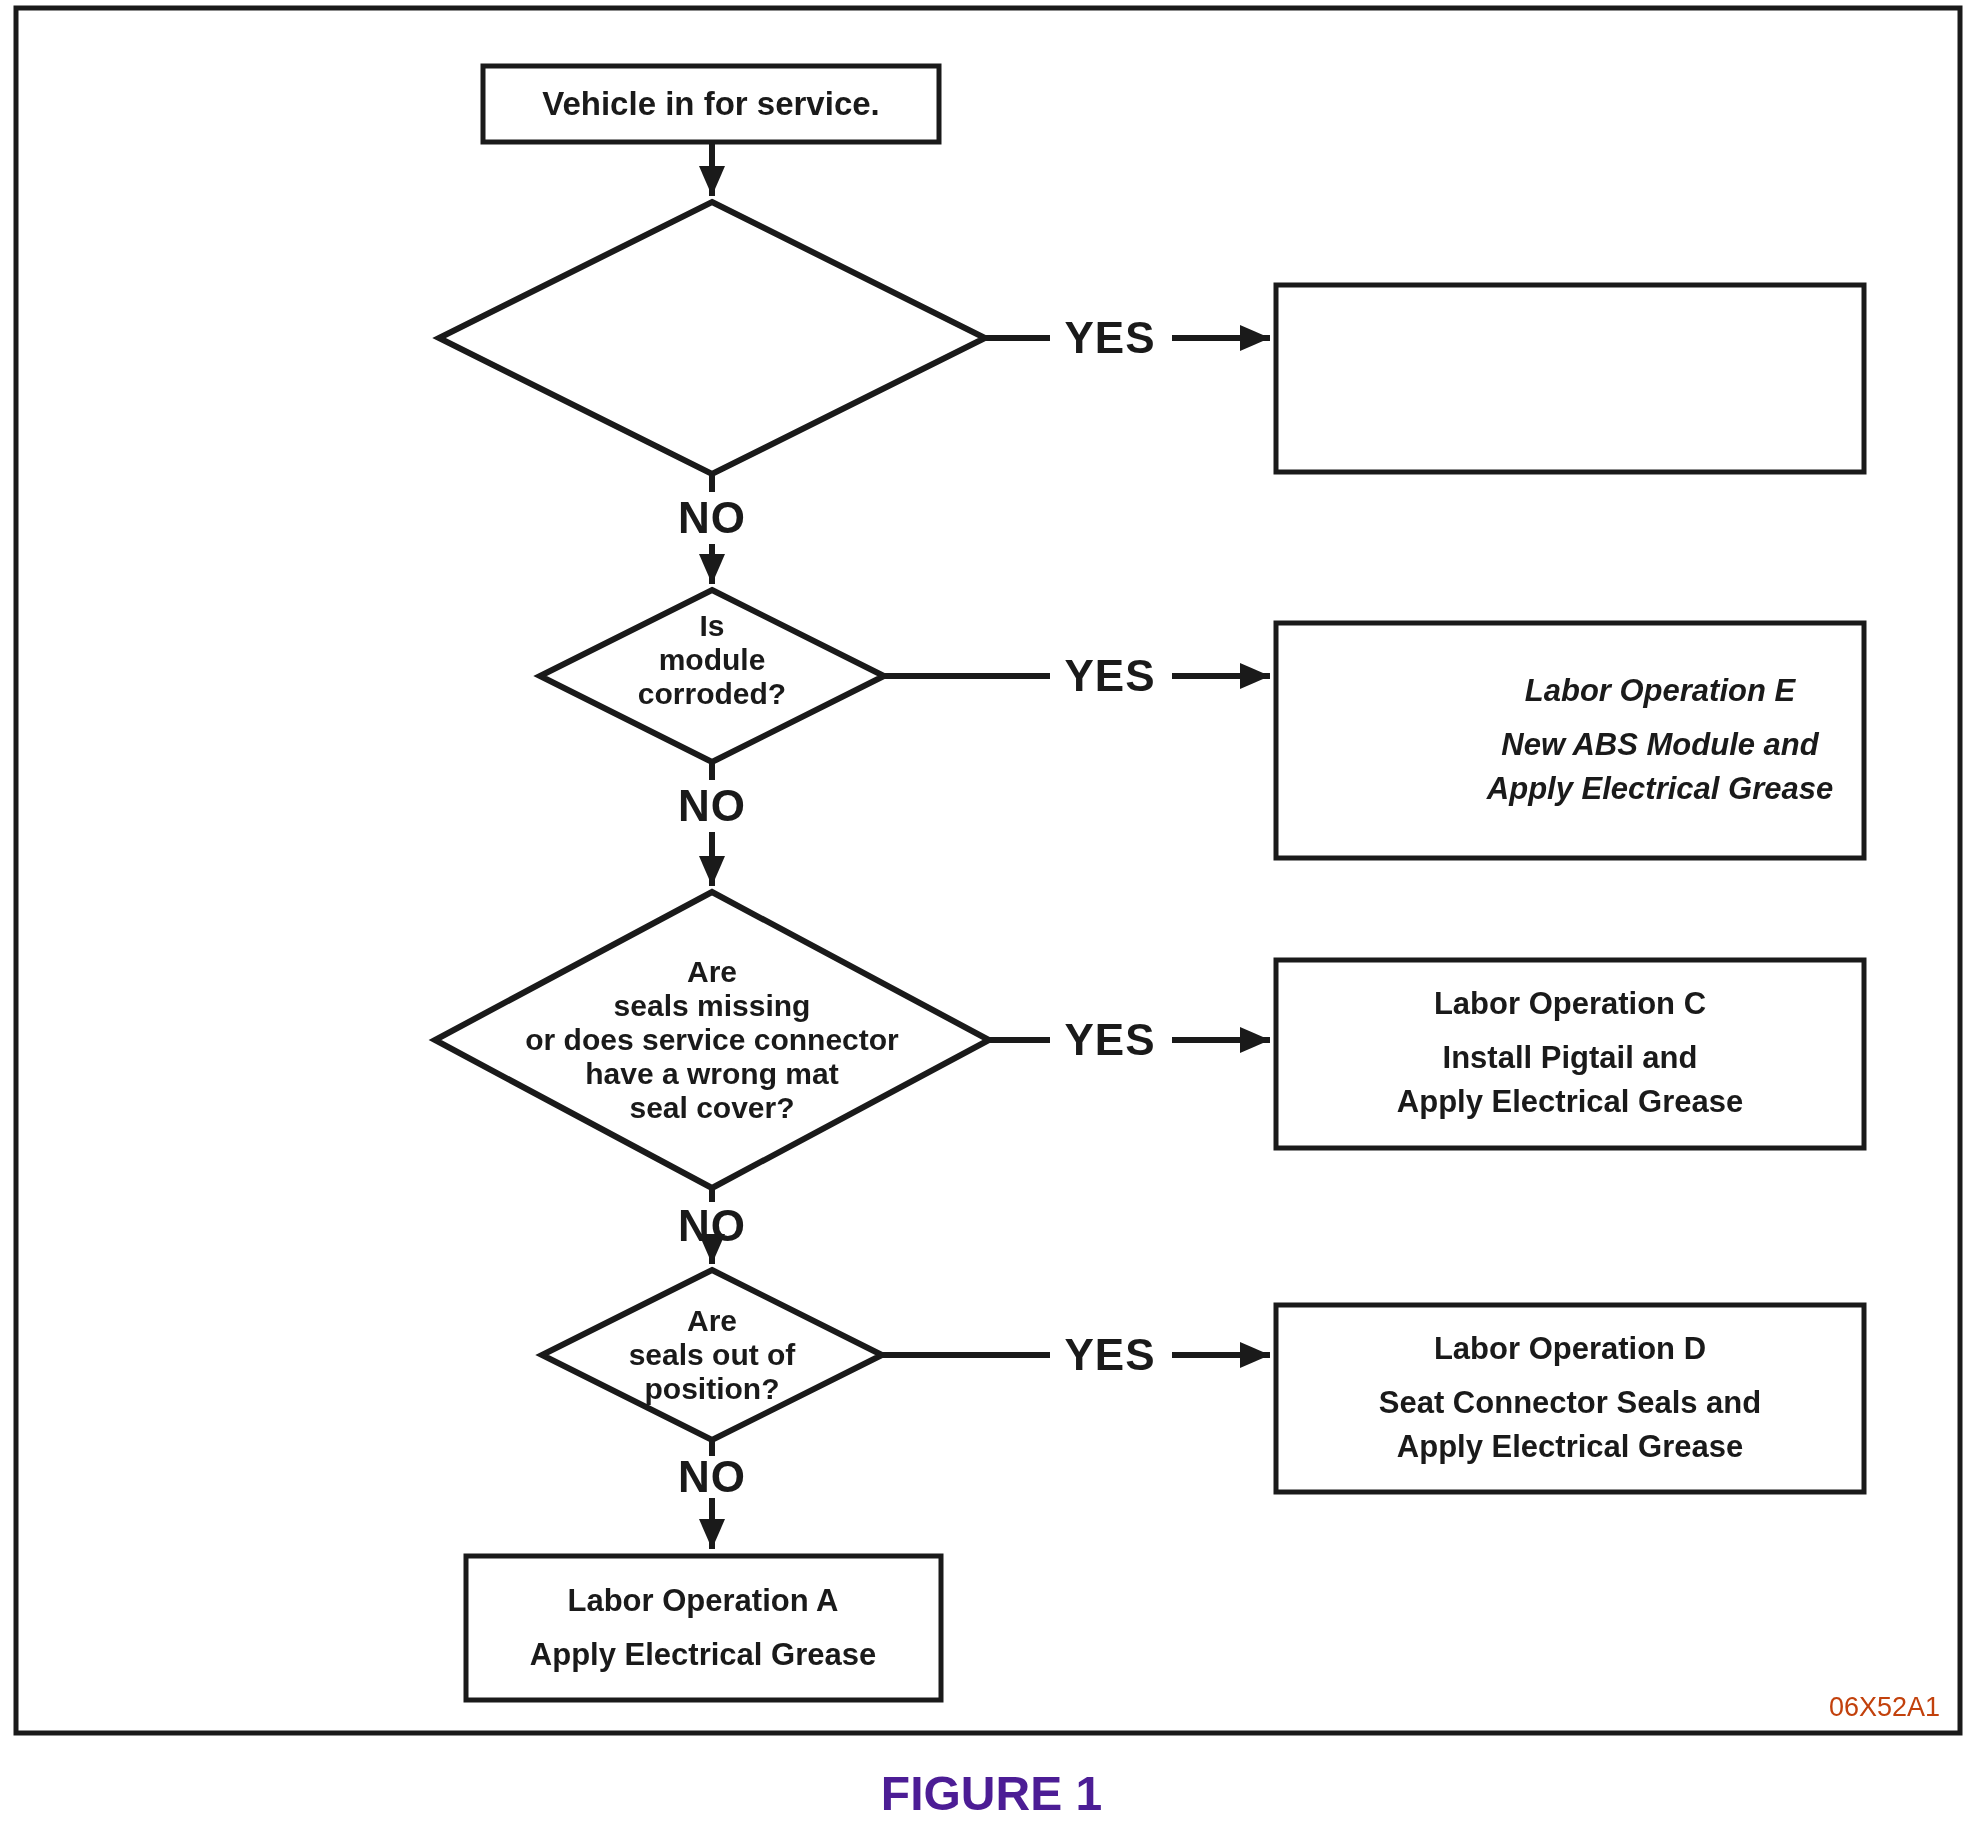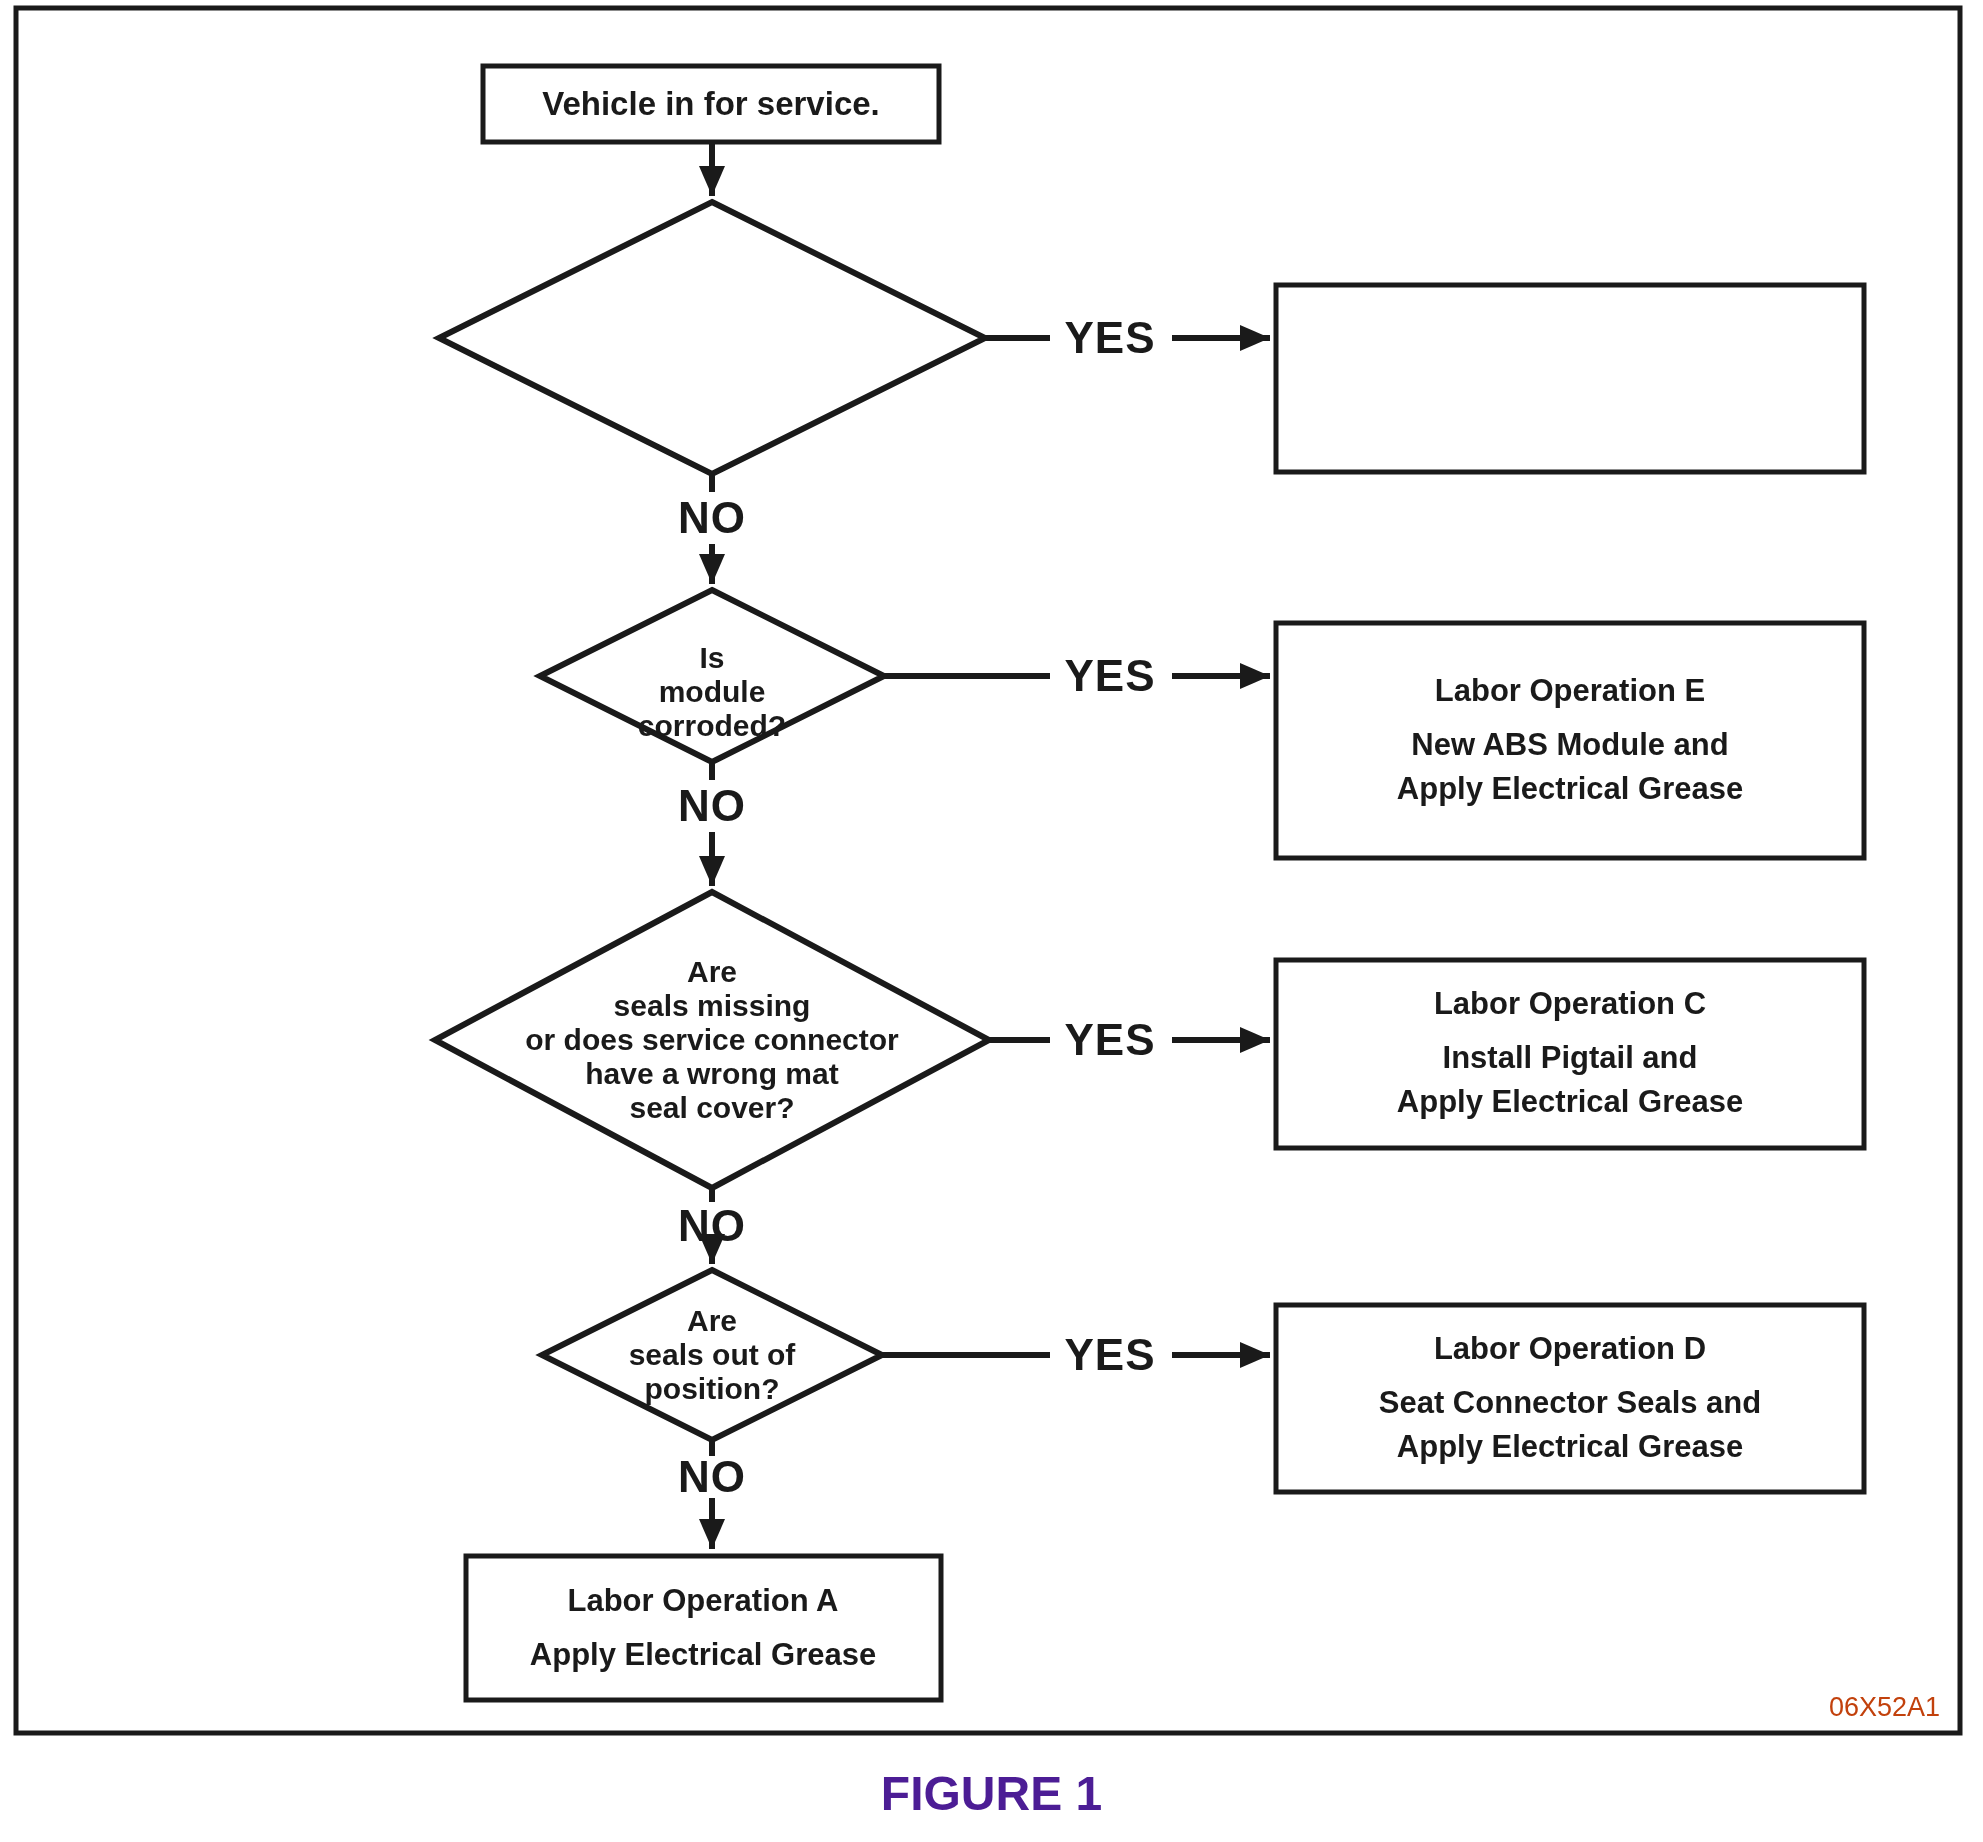--- a/index.html
+++ b/index.html
@@ -83,21 +83,21 @@
     <line x1="1172" y1="676" x2="1270" y2="676" stroke="#1a1a1a" stroke-width="6" marker-end="url(#arrow)"></line>
     <line x1="989" y1="1040" x2="1050" y2="1040" stroke="#1a1a1a" stroke-width="6"></line>
     <line x1="1172" y1="1040" x2="1270" y2="1040" stroke="#1a1a1a" stroke-width="6" marker-end="url(#arrow)"></line>
     <line x1="882" y1="1355" x2="1050" y2="1355" stroke="#1a1a1a" stroke-width="6"></line>
     <line x1="1172" y1="1355" x2="1270" y2="1355" stroke="#1a1a1a" stroke-width="6" marker-end="url(#arrow)"></line>
   </svg>
 
   <div class="txt start-label" style="left:711px; top:104px;">Vehicle in for service.</div>
 
 
-  <div class="txt node" style="left:712px; top:692px;">
+  <div class="txt node" style="left:712px; top:660px;">
     <div>Is</div>
     <div>module</div>
     <div>corroded?</div>
   </div>
 
   <div class="txt node" style="left:712px; top:1040px;">
     <div>Are</div>
     <div>seals missing</div>
     <div>or does service connector</div>
     <div>have a wrong mat</div>
@@ -113,21 +113,21 @@
   <div class="txt branch-label" style="left:1110px; top:338px;">YES</div>
   <div class="txt branch-label" style="left:1110px; top:676px;">YES</div>
   <div class="txt branch-label" style="left:1110px; top:1040px;">YES</div>
   <div class="txt branch-label" style="left:1110px; top:1355px;">YES</div>
   <div class="txt branch-label" style="left:712px; top:518px;">NO</div>
   <div class="txt branch-label" style="left:712px; top:806px;">NO</div>
   <div class="txt branch-label" style="left:712px; top:1226px;">NO</div>
   <div class="txt branch-label" style="left:712px; top:1477px;">NO</div>
 
 
-  <div class="txt outcome" style="left:1570px; top:740px;">
+  <div class="txt outcome" style="left:1660px; top:740px;font-style:italic;">
     <div class="title">Labor Operation E</div>
     <div>New ABS Module and</div>
     <div>Apply Electrical Grease</div>
   </div>
 
   <div class="txt outcome" style="left:1570px; top:1053px;">
     <div class="title">Labor Operation C</div>
     <div>Install Pigtail and</div>
     <div>Apply Electrical Grease</div>
   </div>

